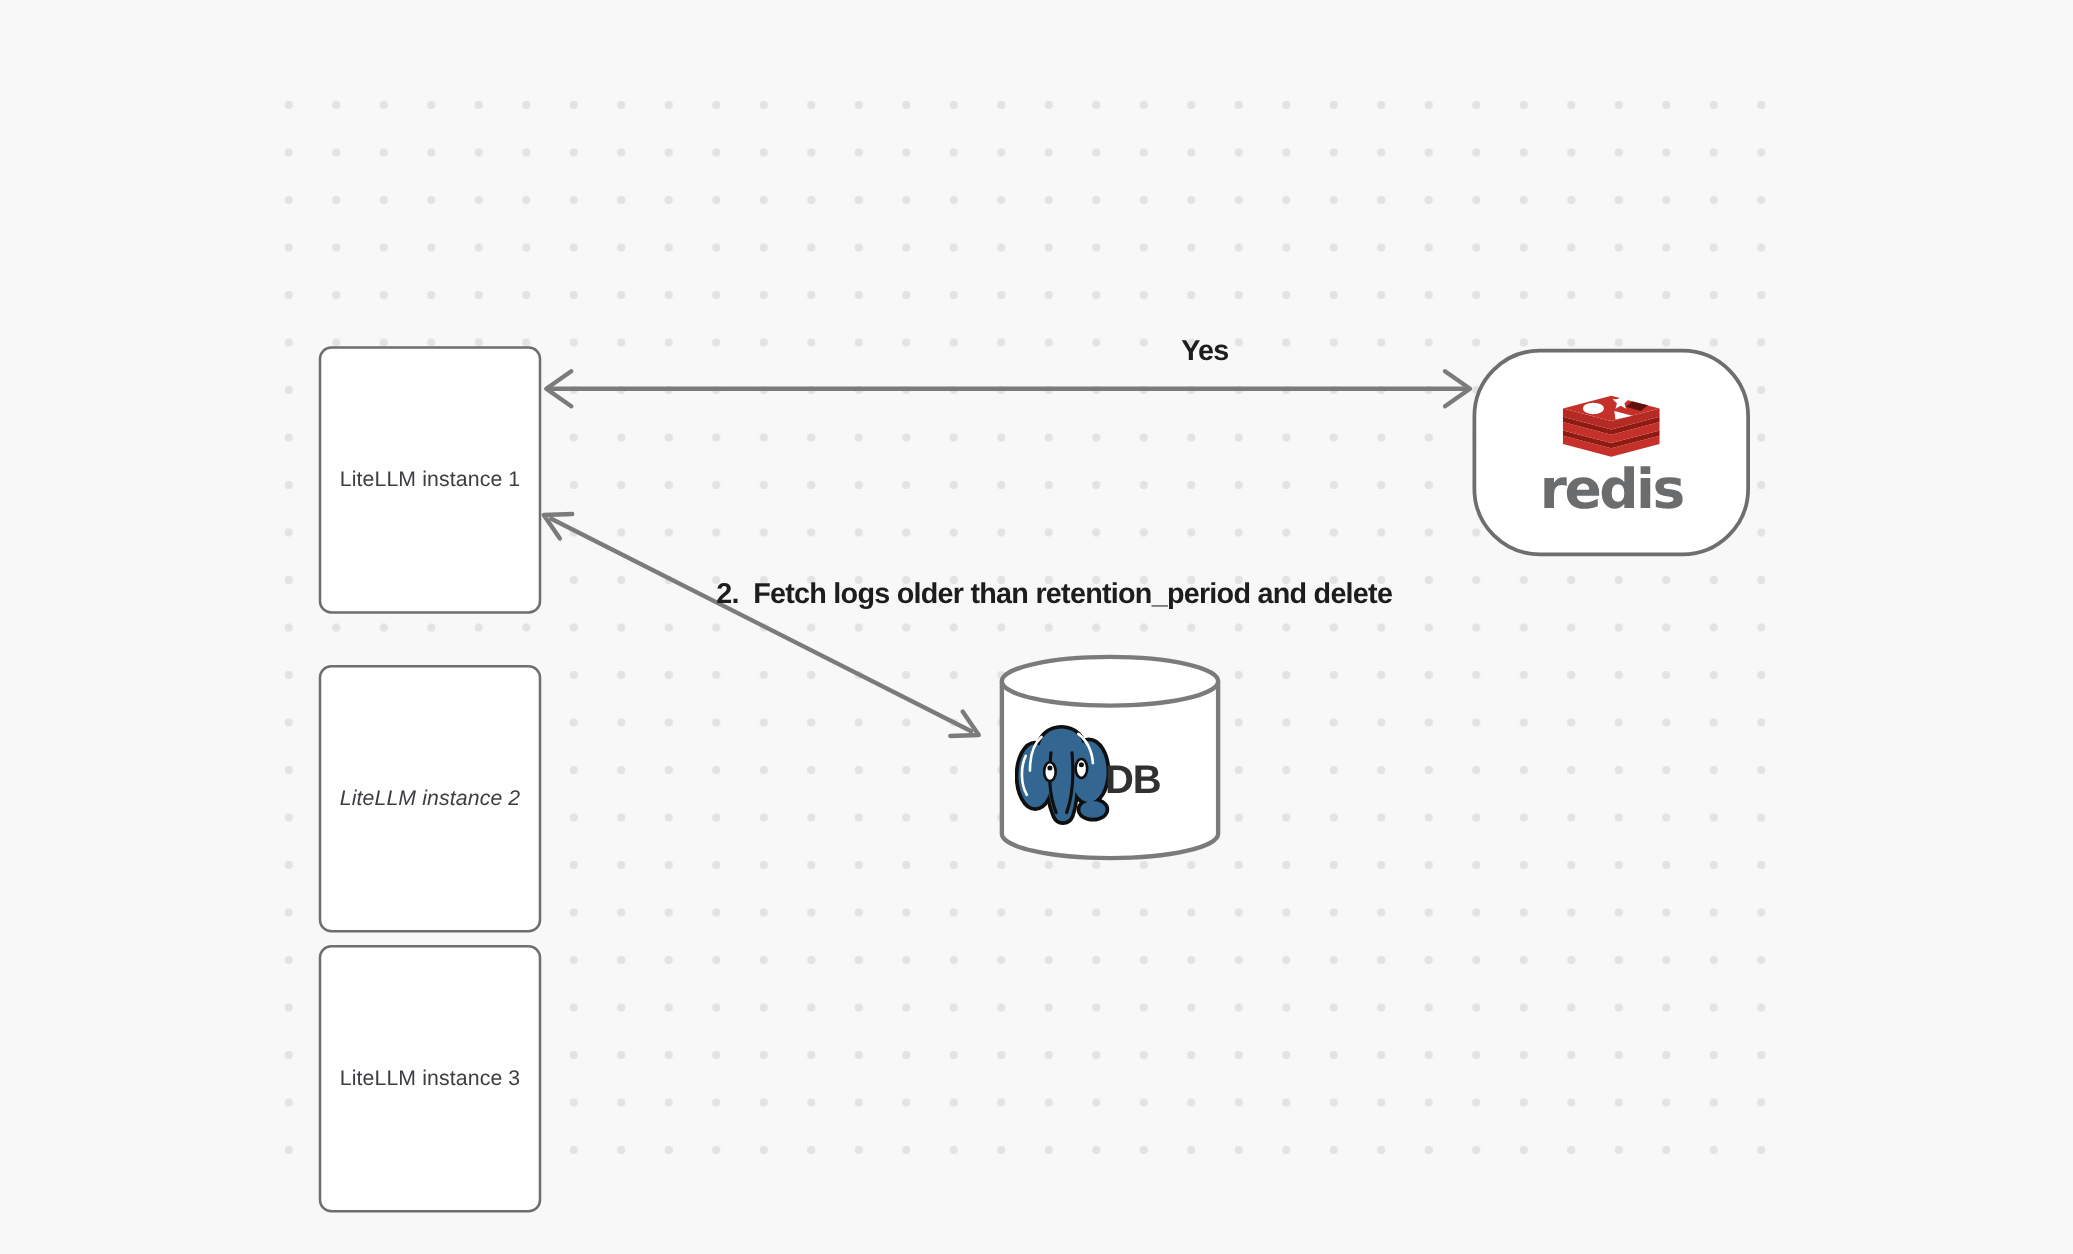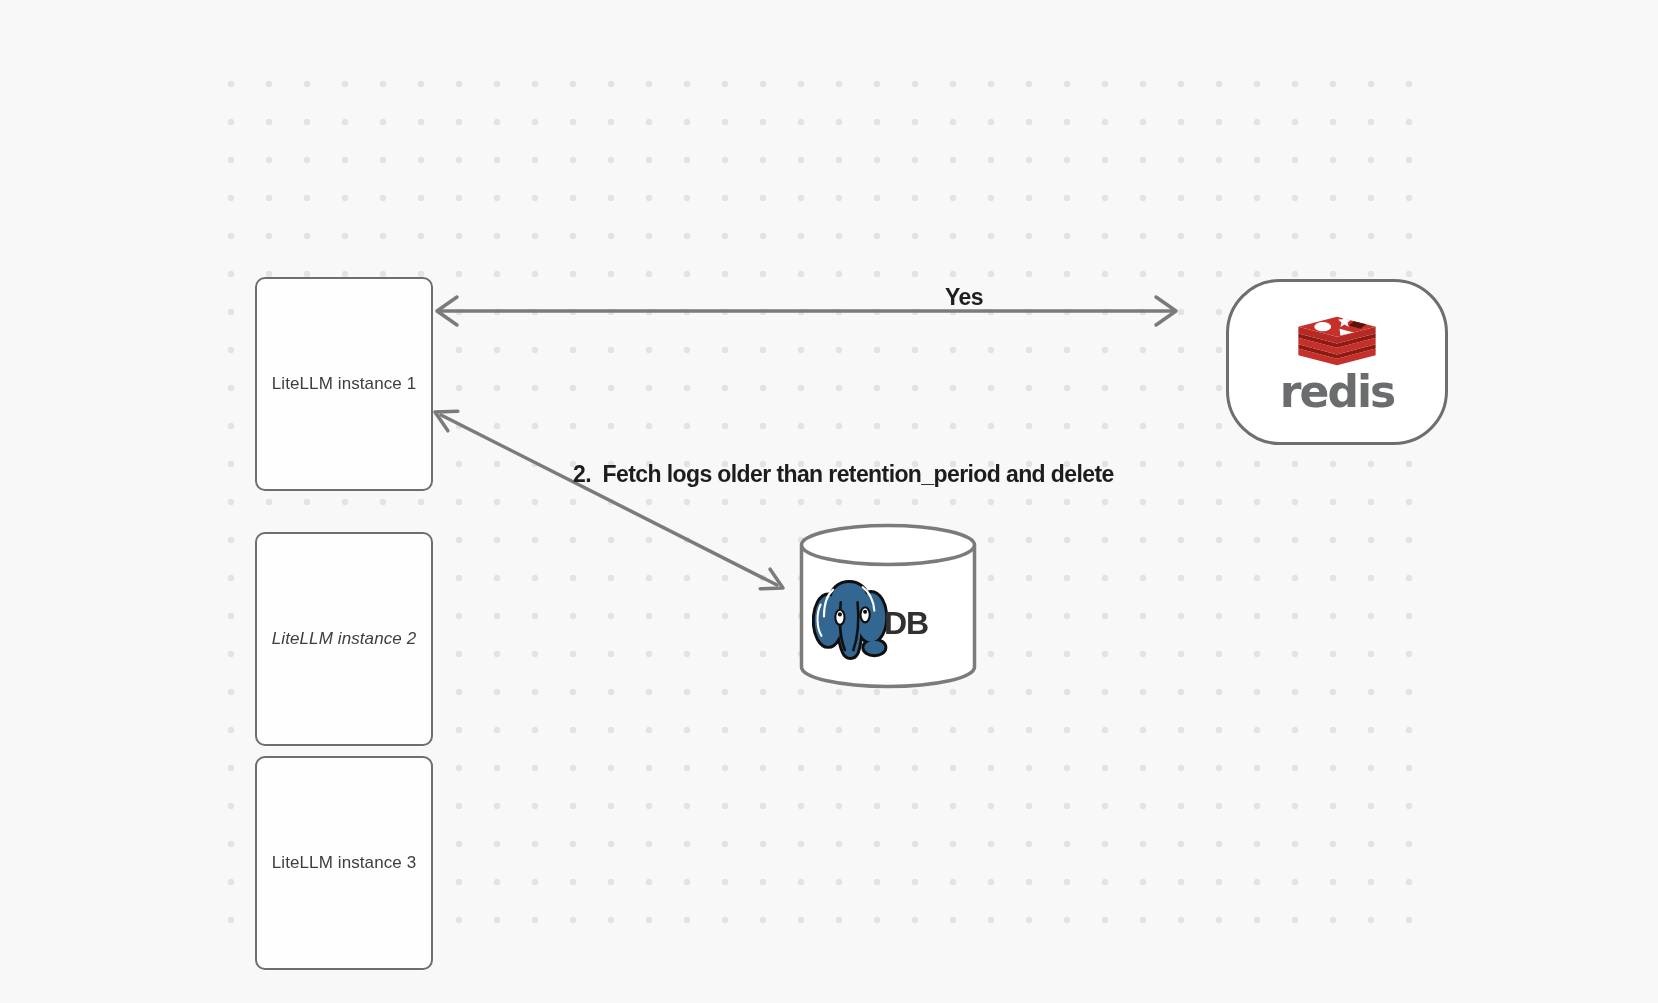--- a/index.html
+++ b/index.html
@@ -21,21 +21,21 @@
   .inst-box .lbl{
     font-size:17px;color:#3d3d42;letter-spacing:0.1px;
   }
   #box1{top:277px;}
   #box2{top:532px;font-style:italic;}
   #box3{top:756px;}
   .redis-node{
     position:absolute;left:1178px;top:279px;width:222px;height:166px;
     background:#ffffff;border:3px solid #6e6e6e;border-radius:54px;
     box-sizing:border-box;
-    display:flex;flex-direction:column;align-items:center;justify-content:center;margin-left:48px;
+    display:flex;flex-direction:column;align-items:center;justify-content:center;
   }
   .redis-wordmark{
     font-family:"DejaVu Sans",sans-serif;font-weight:700;
     font-size:44px;line-height:40px;letter-spacing:-2px;color:#6a6c6e;
     margin-top:3px;
   }
   .db-node{
     position:absolute;left:799px;top:523px;width:178px;height:166px;
   }
   .db-cyl{position:absolute;left:0;top:0;}
@@ -43,21 +43,21 @@
   .db-label{
     position:absolute;left:85px;top:80px;
     font-size:32px;line-height:41px;font-weight:600;color:#303030;letter-spacing:-1px;
   }
   .arrows{position:absolute;left:0;top:0;pointer-events:none;}
   .edge-label{
     position:absolute;font-weight:700;font-size:23px;line-height:25px;
     color:#1d1d1f;letter-spacing:-0.6px;white-space:pre;
   }
   #edge1-label{left:488px;top:285px;}
-  #edge1-response{left:945px;top:285px;}
+  #edge1-response{left:945px;top:268px;}
   #edge2-label{left:573px;top:462px;}
 </style>
 </head>
 <body>
 
 <div class="canvas">
 
   <div class="dot-grid"></div>
 
   <div class="inst-box" id="box1">

